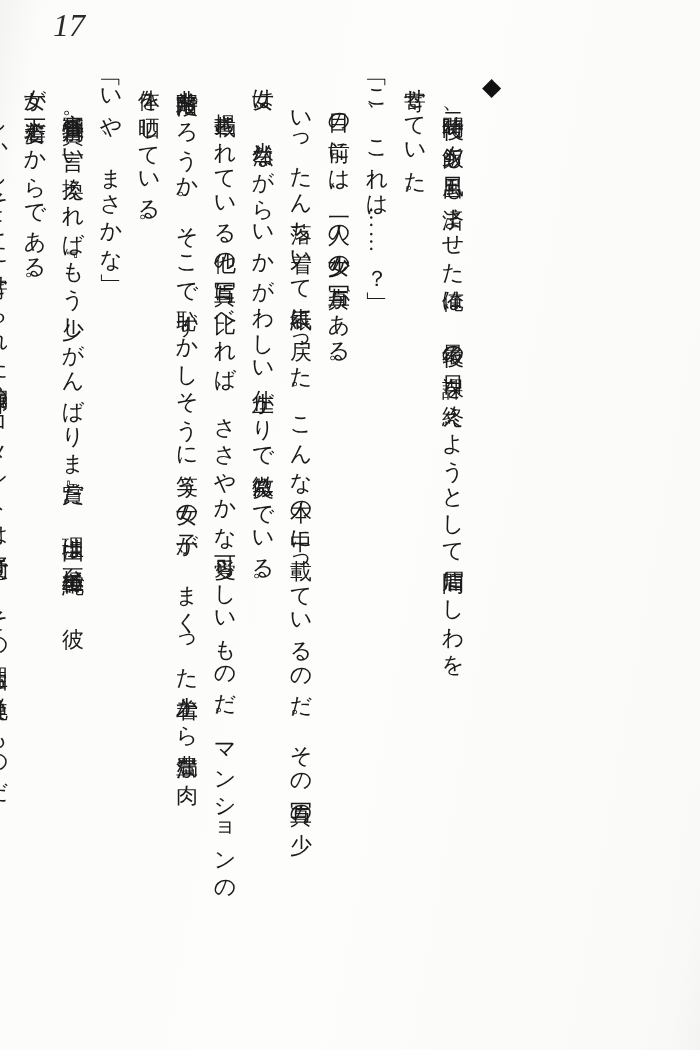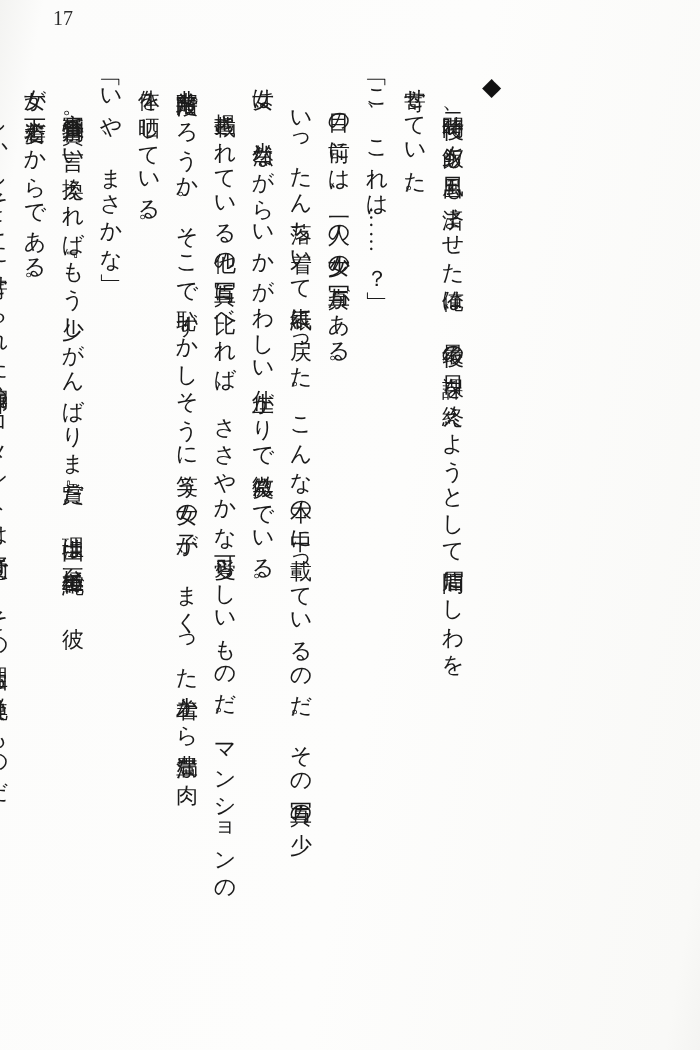--- a/index.html
+++ b/index.html
@@ -15,21 +15,22 @@
     height: 1050px;
     background: linear-gradient(100deg, #f3f3f1 0%, #fcfcfb 5%, #fdfdfc 55%, #f9f9f7 96%, #f4f4f2 100%);
     font-family: "Liberation Serif", "DejaVu Serif", serif;
     color: #1b1b1b;
     overflow: hidden;
   }
   .page-number {
     position: absolute;
     top: 7px;
     left: 53px;
-    font-size: 20px;
+    font-size: 32px;
+    font-style: italic;
     color: #2b2b2b;
   }
   .text-area {
     position: absolute;
     top: 72px;
     right: 68px;
     height: 944px;
     writing-mode: vertical-rl;
     text-orientation: mixed;
     font-size: 22px;

